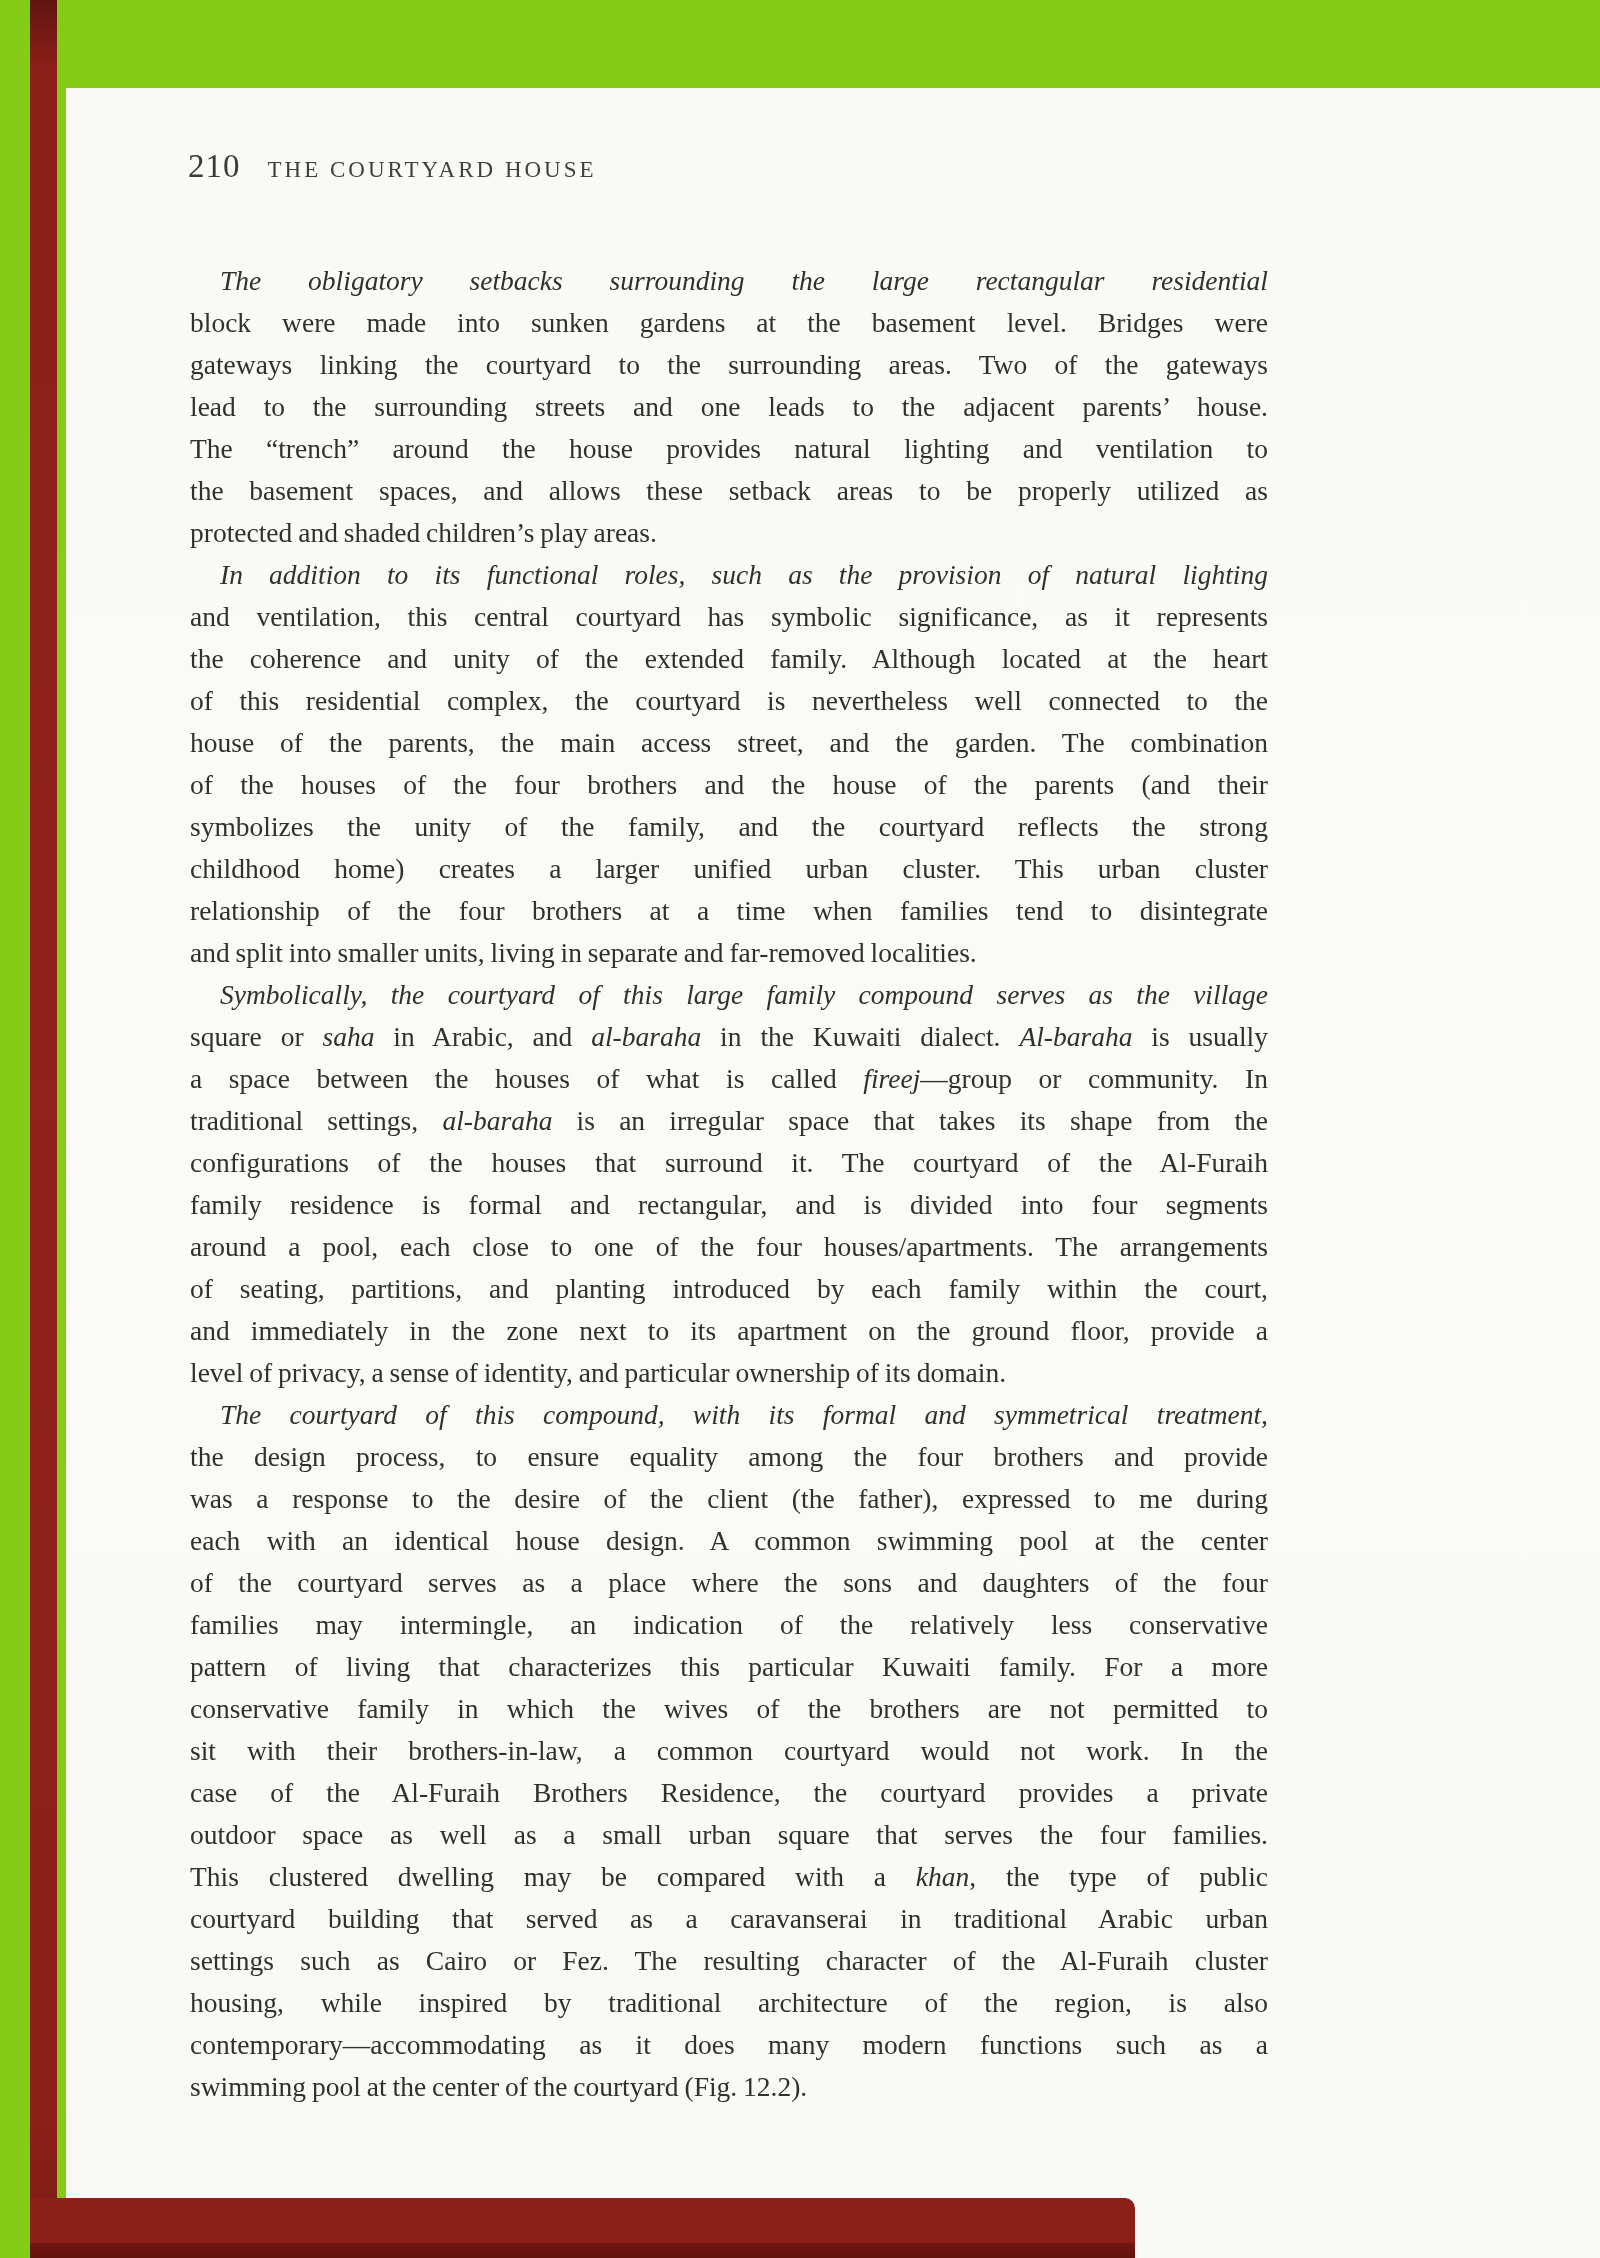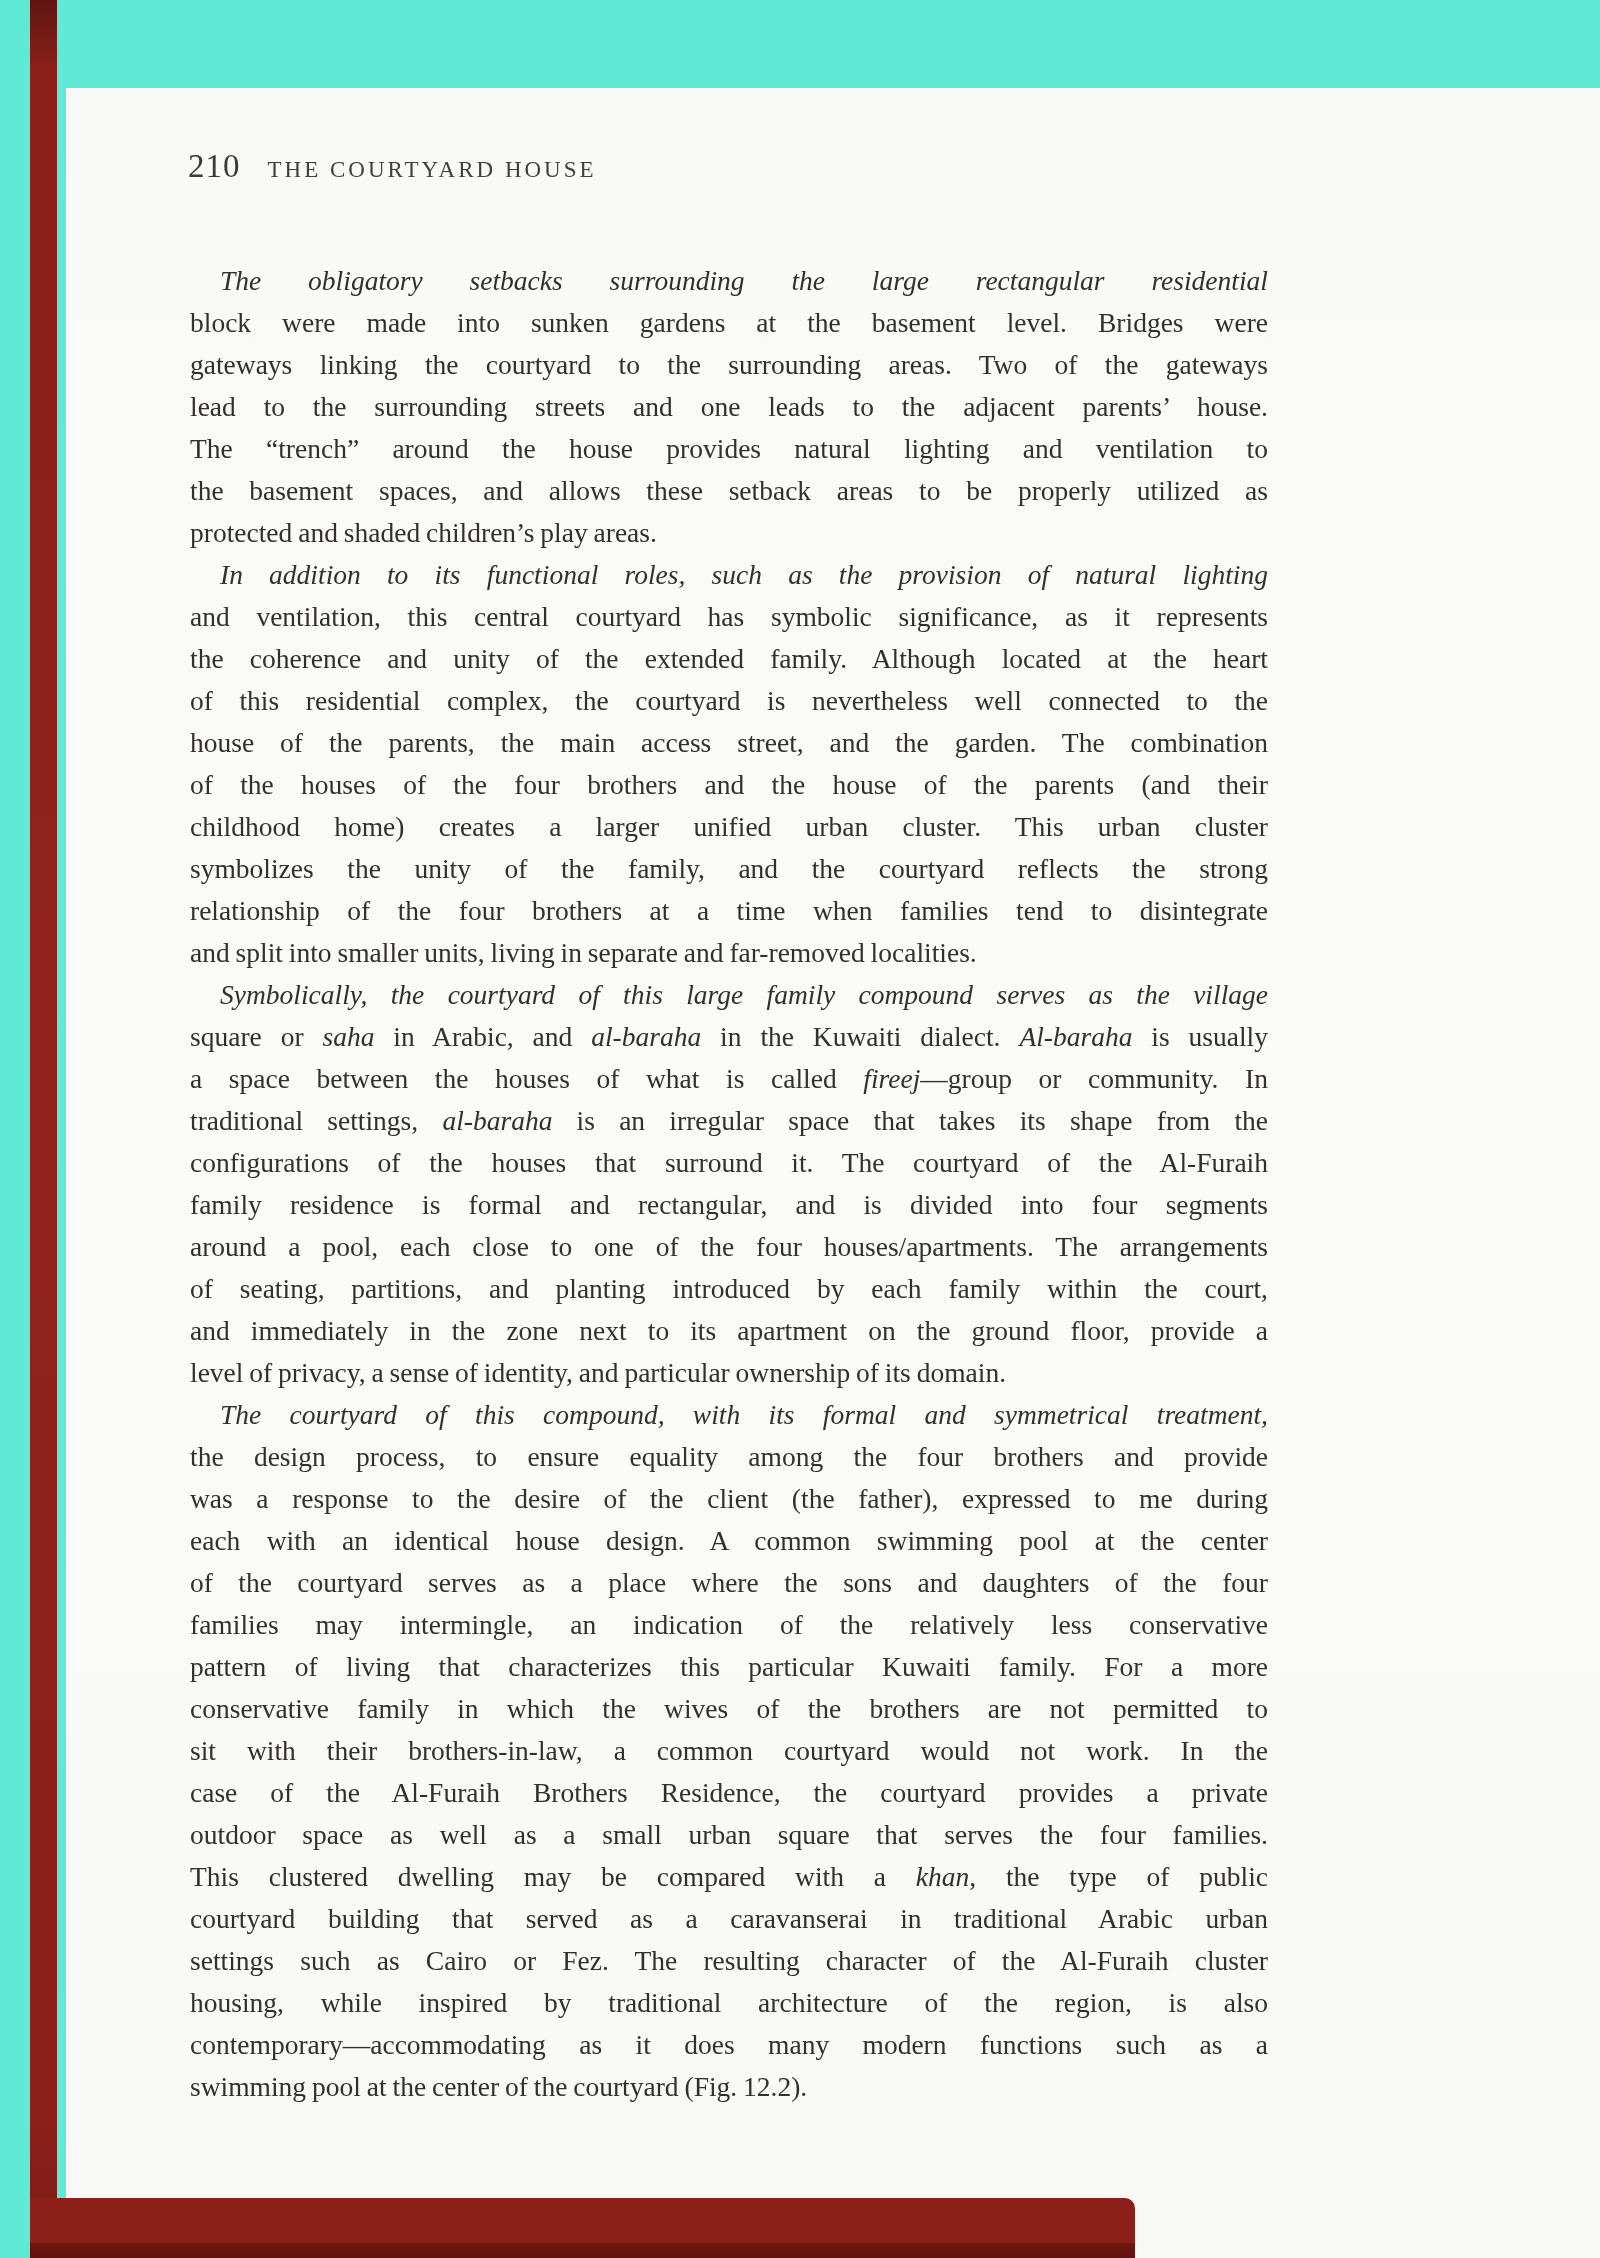--- a/index.html
+++ b/index.html
@@ -1,20 +1,20 @@
 <!DOCTYPE html>
 <html><head>
 <meta charset="utf-8">
 <style>
   html, body { margin: 0; padding: 0; background: #ffffff; }
   .canvas {
     position: relative;
     width: 1600px;
     height: 2258px;
-    background: #5eead4;
+    background: #84cc16;
     overflow: hidden;
     font-family: "Liberation Serif", "DejaVu Serif", serif;
   }
   .page-sheet {
     position: absolute;
     left: 66px; top: 88px; right: 0; bottom: 0;
     background: linear-gradient(180deg, #f9f9f7 0%, #fafaf8 55%, #f8f8f6 100%);
   }
   .spine {
     position: absolute;
@@ -80,22 +80,22 @@
         <div class="line">the basement spaces, and allows these setback areas to be properly utilized as</div>
         <div class="line last">protected and shaded children’s play areas.</div>
       </div>
       <div class="para">
         <div class="line first">In addition to its functional roles, such as the provision of natural lighting</div>
         <div class="line">and ventilation, this central courtyard has symbolic significance, as it represents</div>
         <div class="line">the coherence and unity of the extended family. Although located at the heart</div>
         <div class="line">of this residential complex, the courtyard is nevertheless well connected to the</div>
         <div class="line">house of the parents, the main access street, and the garden. The combination</div>
         <div class="line">of the houses of the four brothers and the house of the parents (and their</div>
+        <div class="line">symbolizes the unity of the family, and the courtyard reflects the strong</div>
         <div class="line">childhood home) creates a larger unified urban cluster. This urban cluster</div>
-        <div class="line">symbolizes the unity of the family, and the courtyard reflects the strong</div>
         <div class="line">relationship of the four brothers at a time when families tend to disintegrate</div>
         <div class="line last">and split into smaller units, living in separate and far-removed localities.</div>
       </div>
       <div class="para">
         <div class="line first">Symbolically, the courtyard of this large family compound serves as the village</div>
         <div class="line">square or <i>saha</i> in Arabic, and <i>al-baraha</i> in the Kuwaiti dialect. <i>Al-baraha</i> is usually</div>
         <div class="line">a space between the houses of what is called <i>fireej</i>—group or community. In</div>
         <div class="line">traditional settings, <i>al-baraha</i> is an irregular space that takes its shape from the</div>
         <div class="line">configurations of the houses that surround it. The courtyard of the Al-Furaih</div>
         <div class="line">family residence is formal and rectangular, and is divided into four segments</div>

